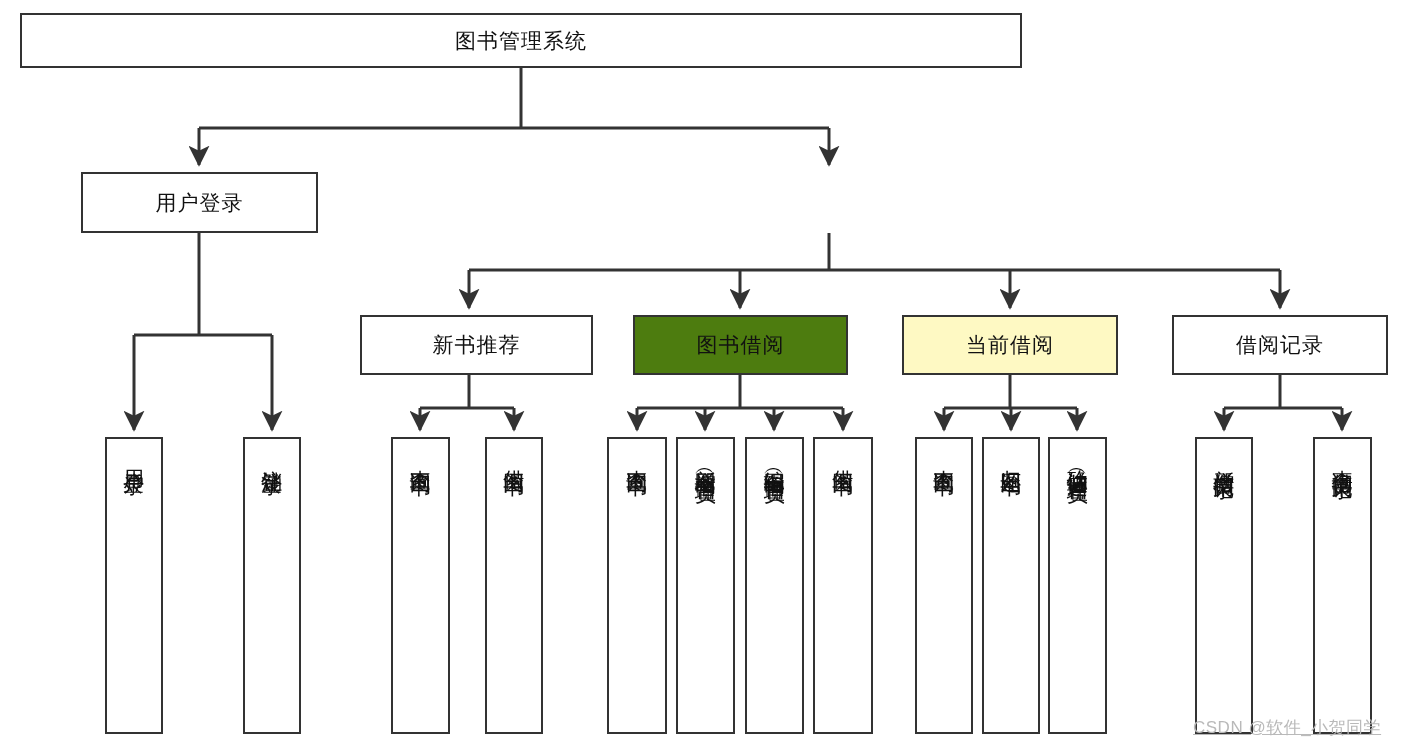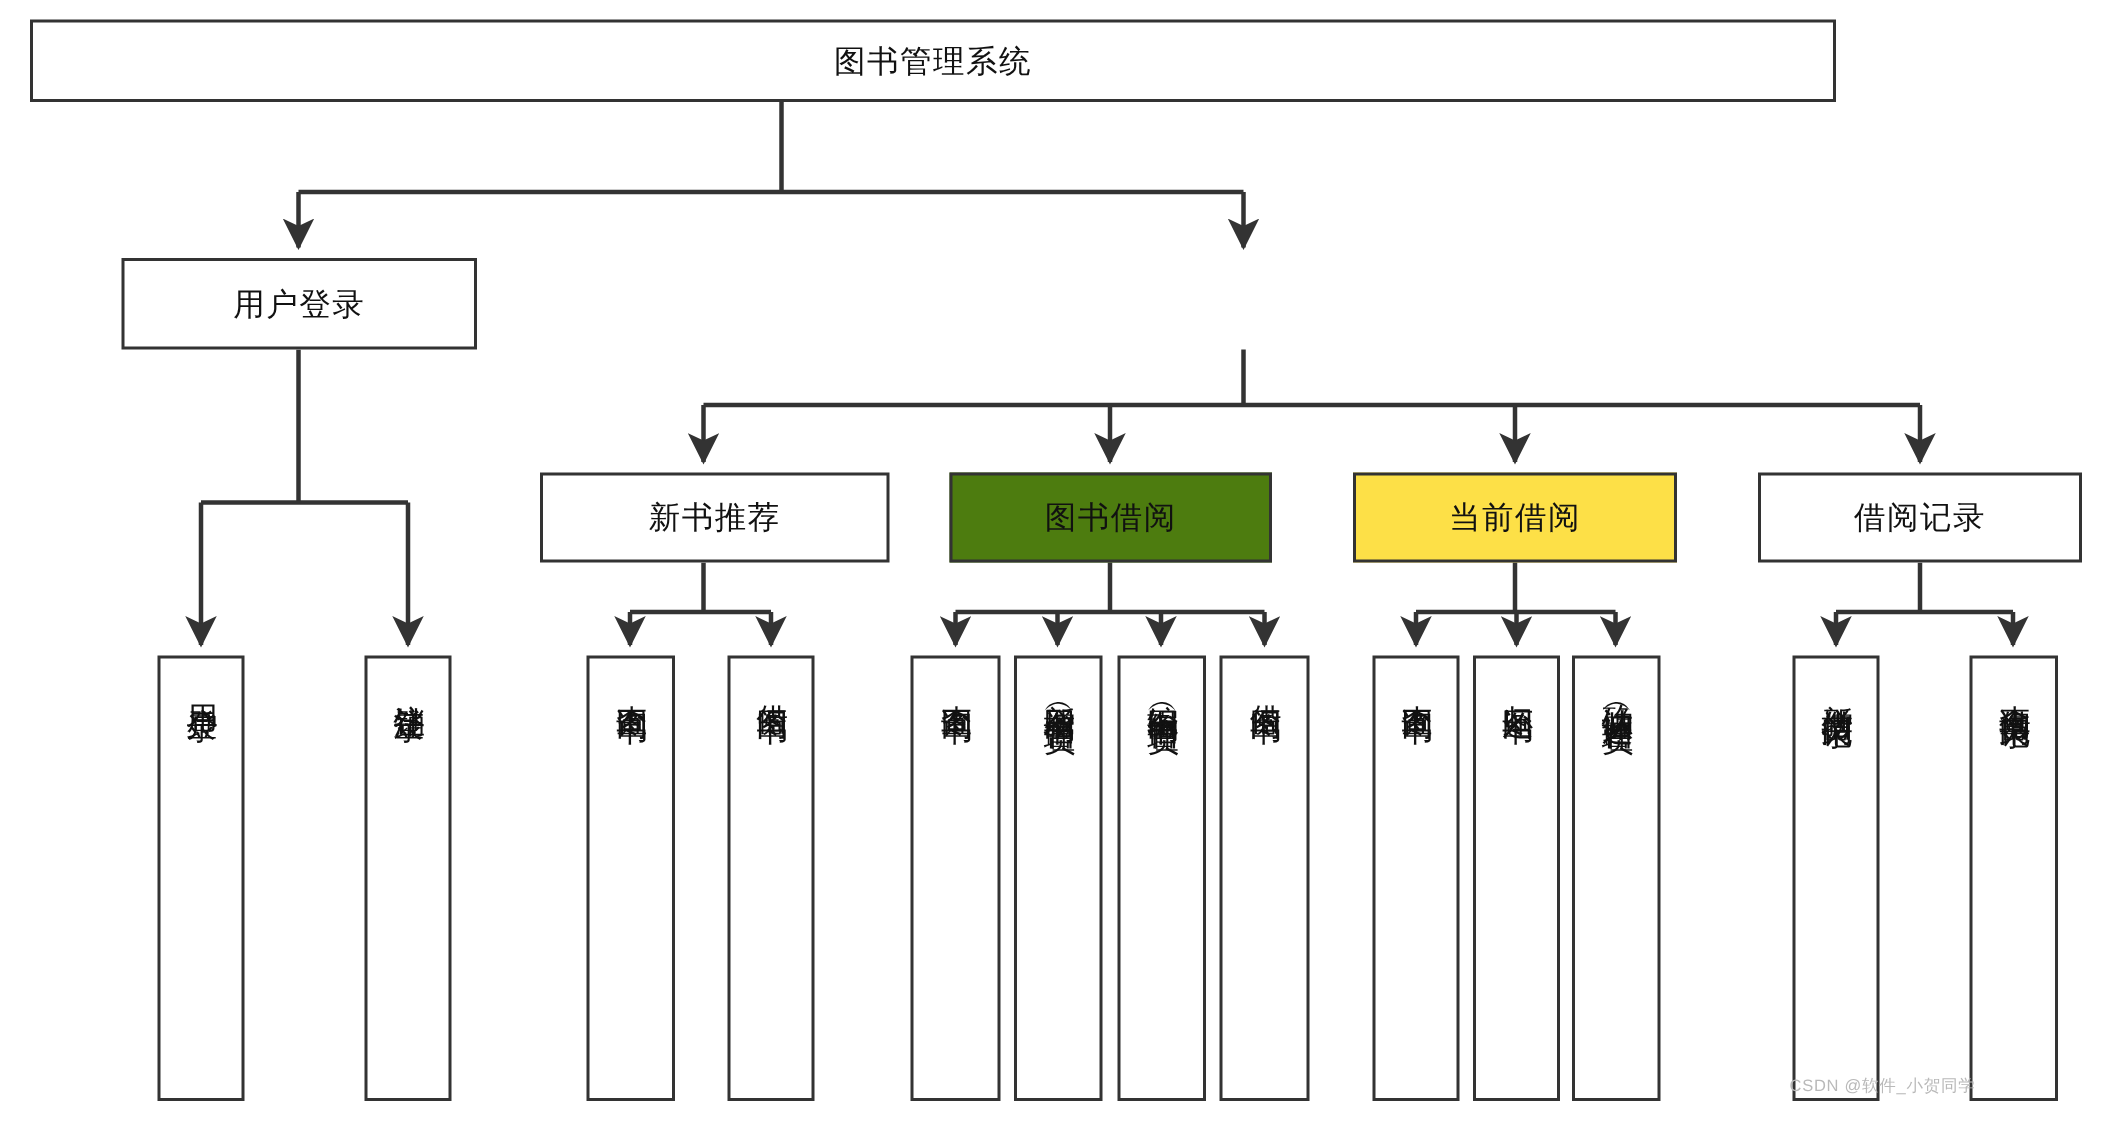--- a/index.html
+++ b/index.html
@@ -46,24 +46,25 @@
   .vert .vtext {
     writing-mode: vertical-rl;
     text-orientation: upright;
     font-size: 21px;
     line-height: 1.12;
     letter-spacing: 2px;
     white-space: nowrap;
   }
   .watermark {
     position: absolute;
-    font-size: 11px;
+    font-size: 17px;
     color: #b9b9b9;
     white-space: nowrap;
     letter-spacing: 0.5px;
+    text-decoration: underline;
   }
 </style>
 </head>
 <body>
 
 <div id="canvas" style="background: rgb(255, 255, 255);">
 
   <svg id="edges" viewBox="0 0 1405 747" xmlns="http://www.w3.org/2000/svg">
     <defs>
       <marker id="arrow" viewBox="0 0 10 10" refX="9.2" refY="5" markerWidth="7" markerHeight="7" orient="auto-start-reverse">
@@ -107,35 +108,35 @@
       <path d="M 1011 408 L 1011 430" marker-end="url(#arrow)"></path>
       <path d="M 1077 408 L 1077 430" marker-end="url(#arrow)"></path>
 
       <path d="M 1280 375 L 1280 408"></path>
       <path d="M 1224 408 L 1342 408"></path>
       <path d="M 1224 408 L 1224 430" marker-end="url(#arrow)"></path>
       <path d="M 1342 408 L 1342 430" marker-end="url(#arrow)"></path>
     </g>
   </svg>
 
-  <div class="node horiz" style="left: 20px; top: 13px; width: 1204px; height: 55px; border-color: rgb(51, 51, 51); background: rgb(255, 255, 255); color: rgb(17, 17, 17);">
+  <div class="node horiz" style="left: 20px; top: 13px; width: 1002px; height: 55px; border-color: rgb(51, 51, 51); background: rgb(255, 255, 255); color: rgb(17, 17, 17);">
     <span>图书管理系统</span>
   </div>
 
   <div class="node horiz" style="left: 81px; top: 172px; width: 237px; height: 61px; border-color: rgb(51, 51, 51); background: rgb(255, 255, 255); color: rgb(17, 17, 17);">
     <span>用户登录</span>
   </div>
 
   <div class="node horiz" style="left: 360px; top: 315px; width: 233px; height: 60px; border-color: rgb(51, 51, 51); background: rgb(255, 255, 255); color: rgb(17, 17, 17);">
     <span>新书推荐</span>
   </div>
   <div class="node horiz" style="left: 633px; top: 315px; width: 215px; height: 60px; border-color: rgb(51, 51, 51); background: #4d7c0f; color: rgb(17, 17, 17);">
     <span>图书借阅</span>
   </div>
-  <div class="node horiz" style="left: 902px; top: 315px; width: 216px; height: 60px; border-color: rgb(51, 51, 51); background: #fde047; color: rgb(17, 17, 17);">
+  <div class="node horiz" style="left: 902px; top: 315px; width: 216px; height: 60px; border-color: rgb(51, 51, 51); background: #fef9c3; color: rgb(17, 17, 17);">
     <span>当前借阅</span>
   </div>
   <div class="node horiz" style="left: 1172px; top: 315px; width: 216px; height: 60px; border-color: rgb(51, 51, 51); background: rgb(255, 255, 255); color: rgb(17, 17, 17);">
     <span>借阅记录</span>
   </div>
 
   <div class="node vert" style="left: 105px; top: 437px; width: 58px; height: 297px; border-color: rgb(51, 51, 51); background: rgb(255, 255, 255); color: rgb(17, 17, 17);">
     <span class="vtext">用户登录</span>
   </div>
   <div class="node vert" style="left: 243px; top: 437px; width: 58px; height: 297px; border-color: rgb(51, 51, 51); background: rgb(255, 255, 255); color: rgb(17, 17, 17);">

